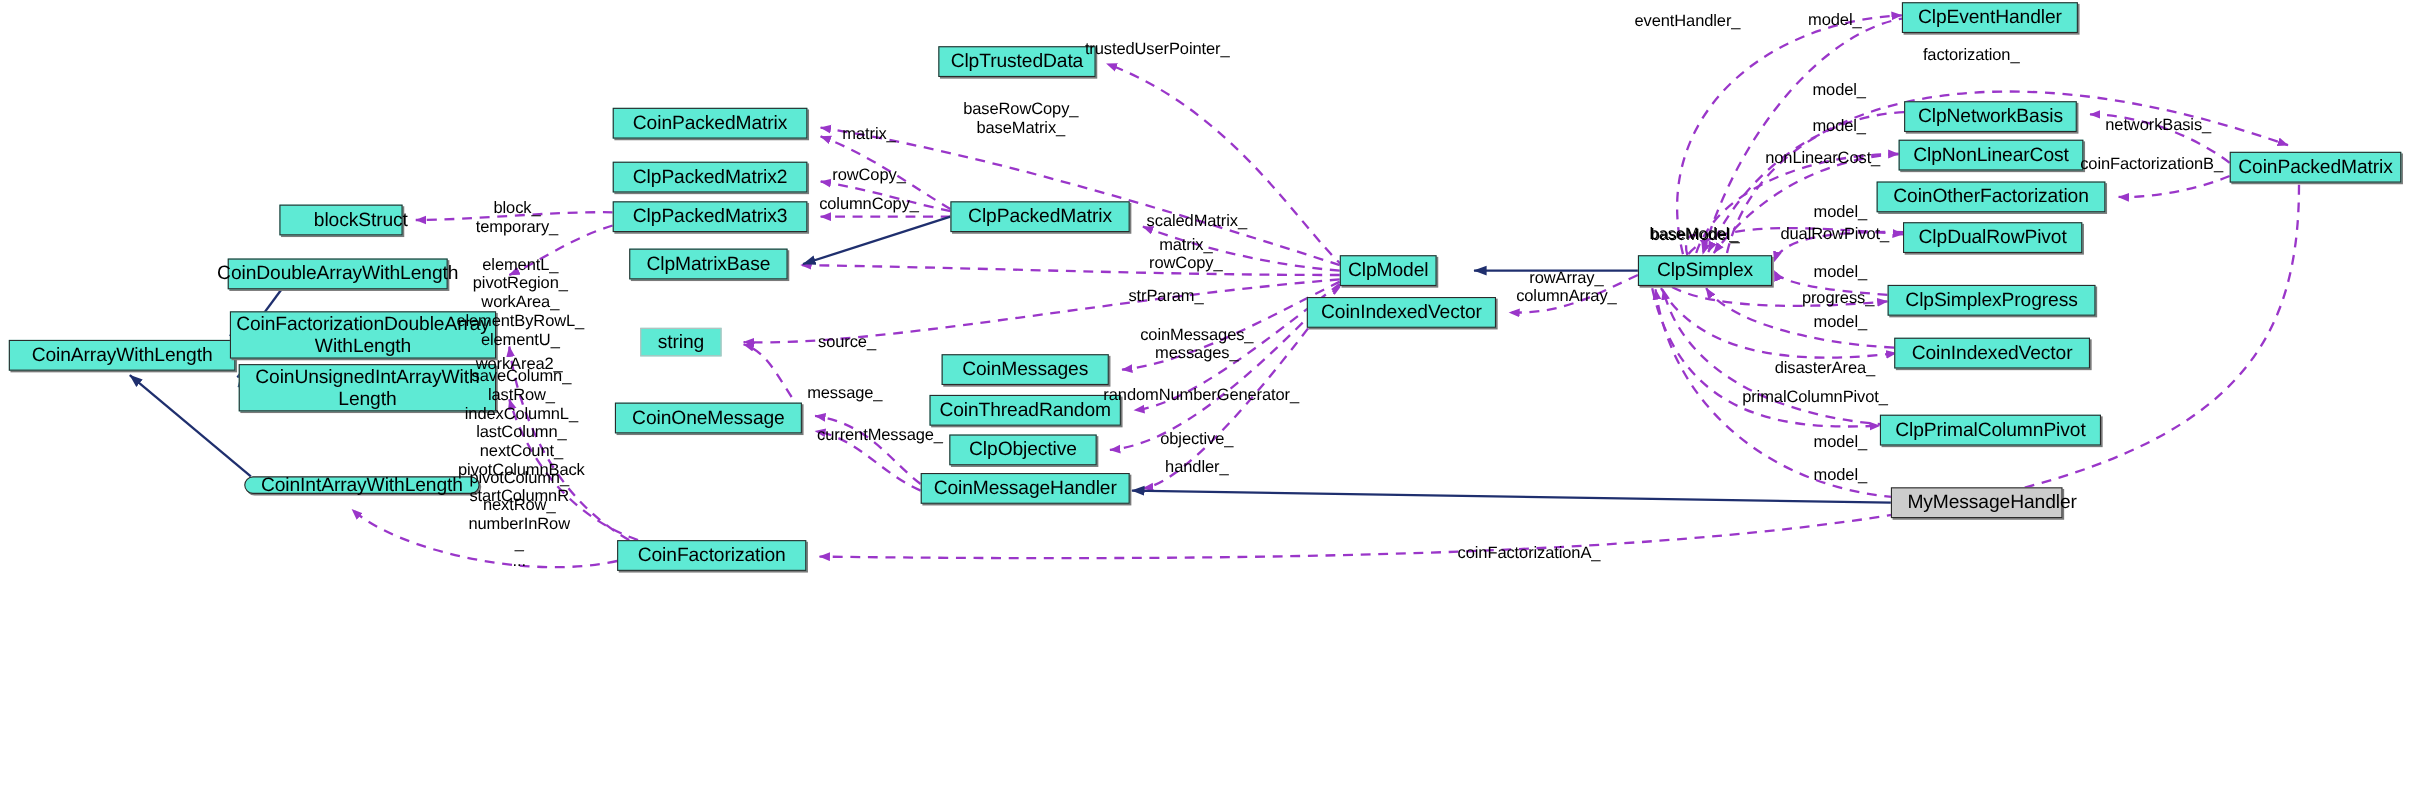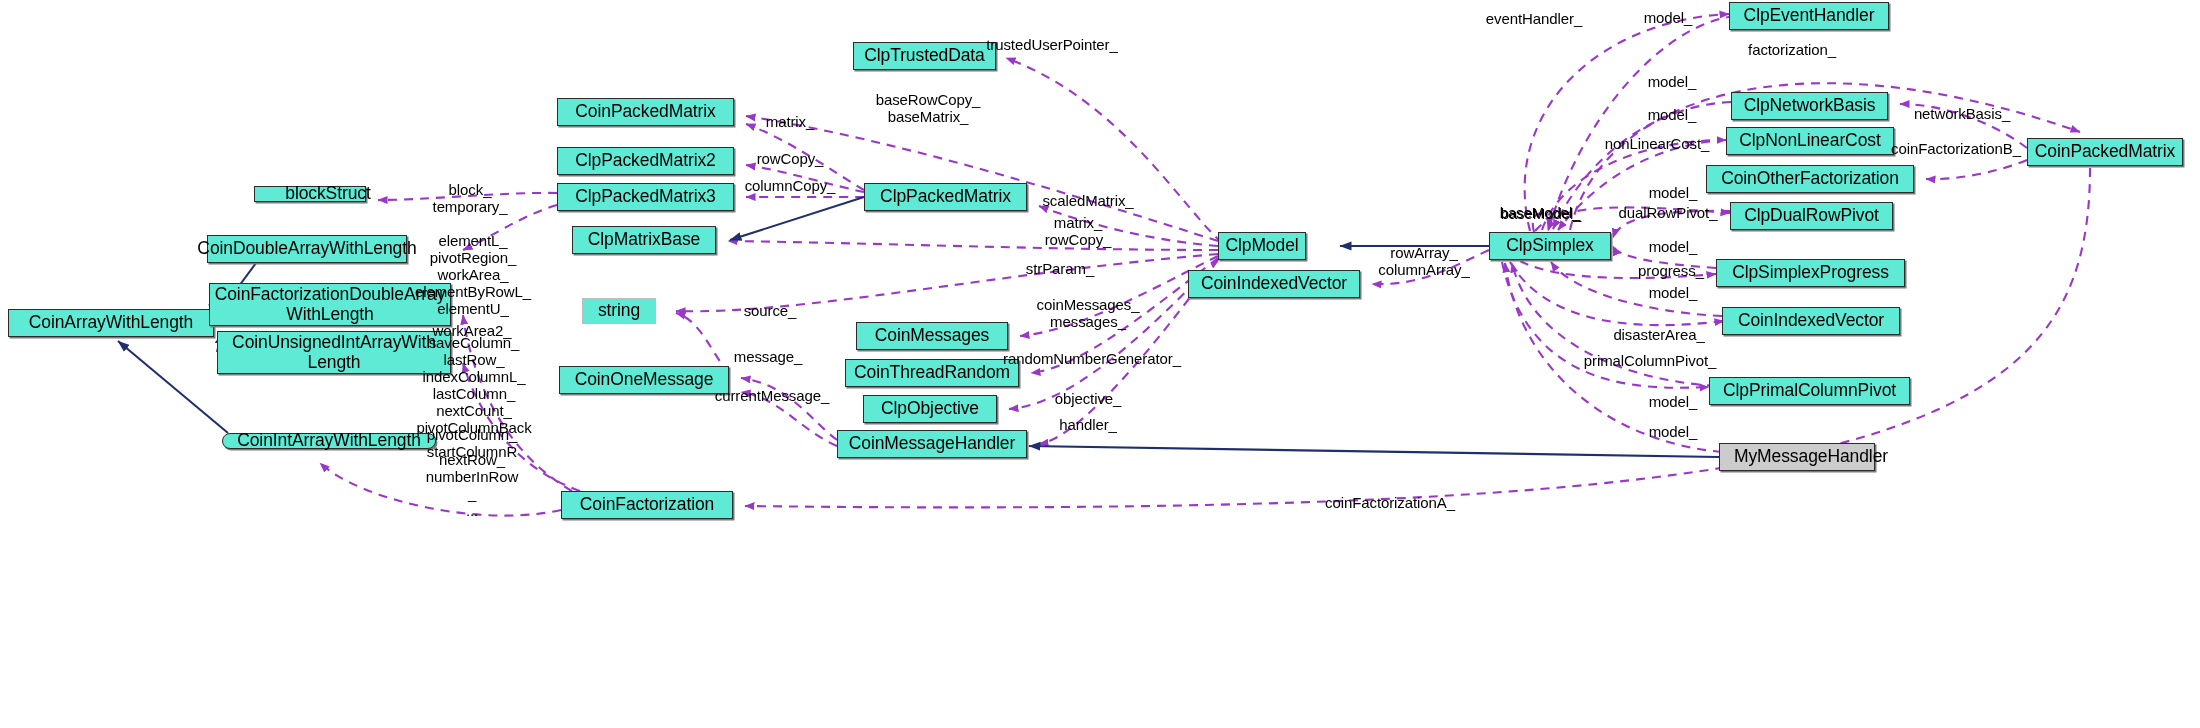--- a/index.html
+++ b/index.html
@@ -161,21 +161,21 @@
       <path d="M1719,457 L1029,446"></path>
       <path d="M256,263 L222,309"></path>
       <path d="M209,304 L222,318"></path>
       <path d="M217,352 L222,333"></path>
       <path d="M228,433 L118,341"></path>
     </g>
   </svg>
 
   <div id="nodes-layer">
       <div class="node" style="left: 8px; top: 309px; width: 206px; height: 28px;">CoinArrayWithLength</div>
-      <div class="node" style="left: 254px; top: 186px; width: 112px; height: 16px; padding-left: 36px;">blockStruct</div>
+      <div class="node" style="left: 254px; top: 186px; width: 112px; height: 28px; padding-left: 36px;">blockStruct</div>
       <div class="node" style="left: 207px; top: 235px; width: 200px; height: 28px;">CoinDoubleArrayWithLength</div>
       <div class="node" style="left: 209px; top: 283px; width: 242px; height: 43px;">CoinFactorizationDoubleArray
 WithLength</div>
       <div class="node" style="left: 217px; top: 331px; width: 234px; height: 43px;">CoinUnsignedIntArrayWith
 Length</div>
       <div class="node" style="left: 222px; top: 433px; width: 214px; height: 16px; border-radius: 11px;">CoinIntArrayWithLength</div>
       <div class="node" style="left: 561px; top: 491px; width: 172px; height: 28px;">CoinFactorization</div>
       <div class="node" style="left: 557px; top: 98px; width: 177px; height: 28px;">CoinPackedMatrix</div>
       <div class="node" style="left: 557px; top: 147px; width: 177px; height: 28px;">ClpPackedMatrix2</div>
       <div class="node" style="left: 557px; top: 183px; width: 177px; height: 28px;">ClpPackedMatrix3</div>
@@ -228,21 +228,21 @@
       <div class="edge-label" style="left: 1088px; top: 313px;">coinMessages_
 messages_</div>
       <div class="edge-label" style="left: 768px; top: 357px;">message_</div>
       <div class="edge-label" style="left: 1092px; top: 359px;">randomNumberGenerator_</div>
       <div class="edge-label" style="left: 474px; top: 385px;">saveColumn_
 lastRow_
 indexColumnL_
 lastColumn_
 nextCount_
 pivotColumnBack</div>
-      <div class="edge-label" style="left: 772px; top: 396px;">currentMessage_</div>
+      <div class="edge-label" style="left: 800px; top: 396px;">currentMessage_</div>
       <div class="edge-label" style="left: 1088px; top: 399px;">objective_</div>
       <div class="edge-label" style="left: 1088px; top: 425px;">handler_</div>
       <div class="edge-label" style="left: 472px; top: 443px;">pivotColumn_
 startColumnR</div>
       <div class="edge-label" style="left: 472px; top: 485px;">nextRow_
 numberInRow
 _
 ...</div>
       <div class="edge-label" style="left: 1390px; top: 503px;">coinFactorizationA_</div>
       <div class="edge-label" style="left: 1534px; top: 19px;">eventHandler_</div>

